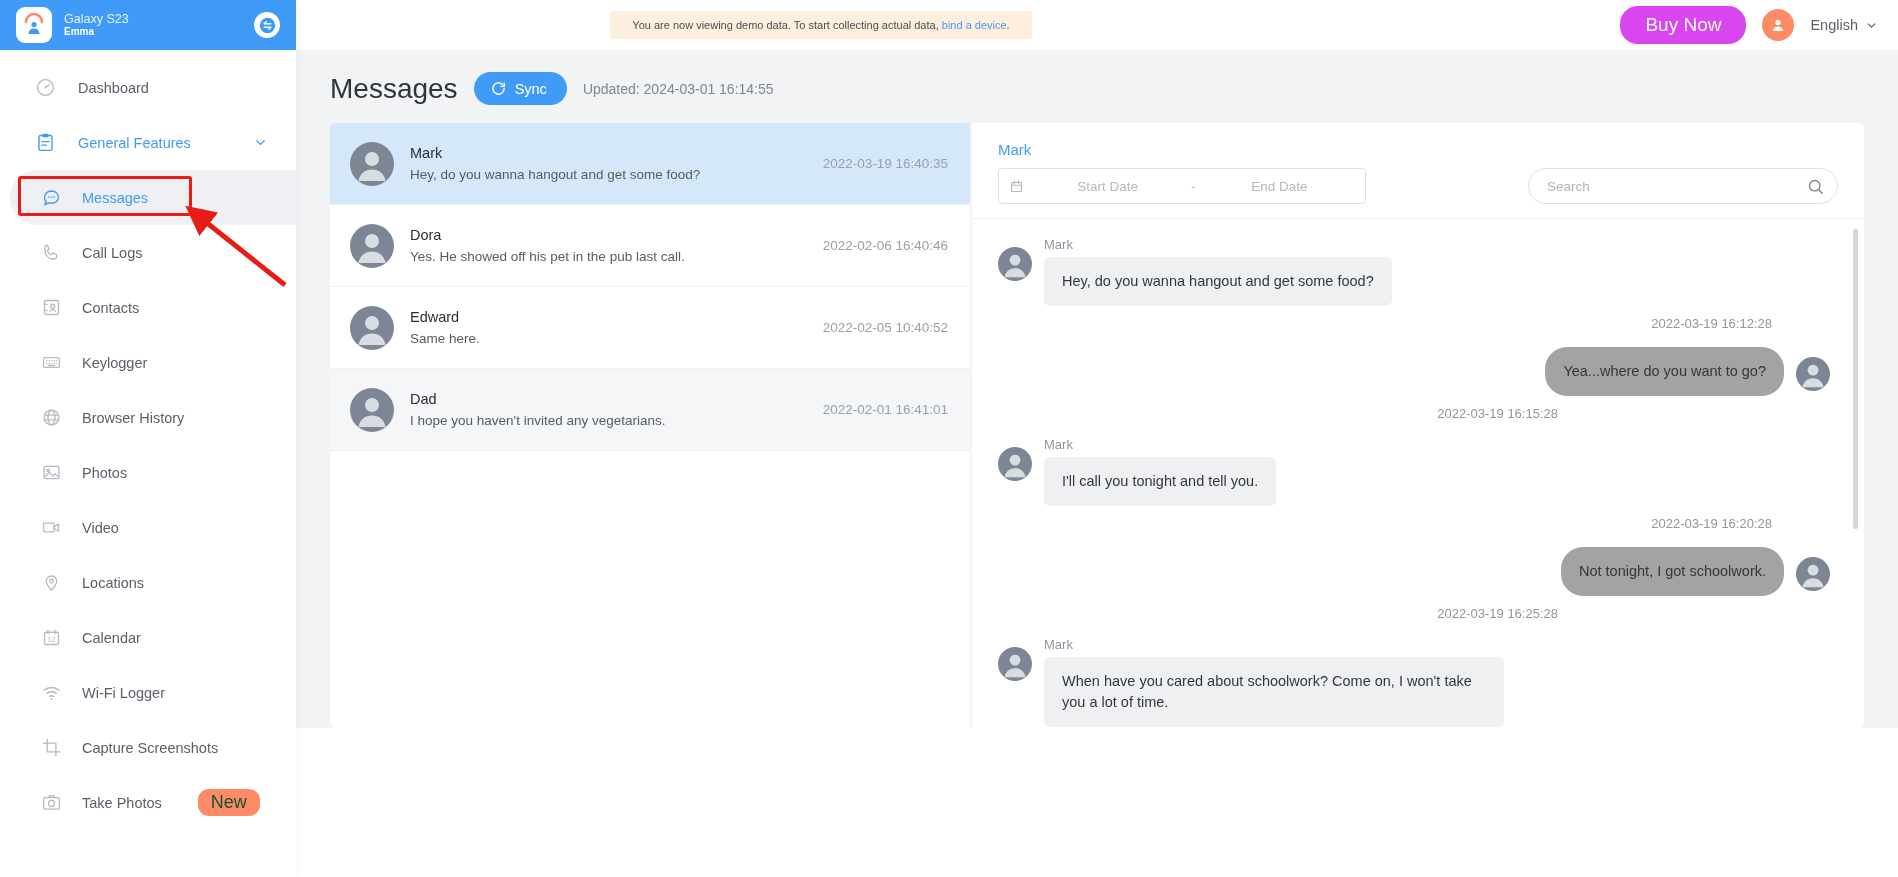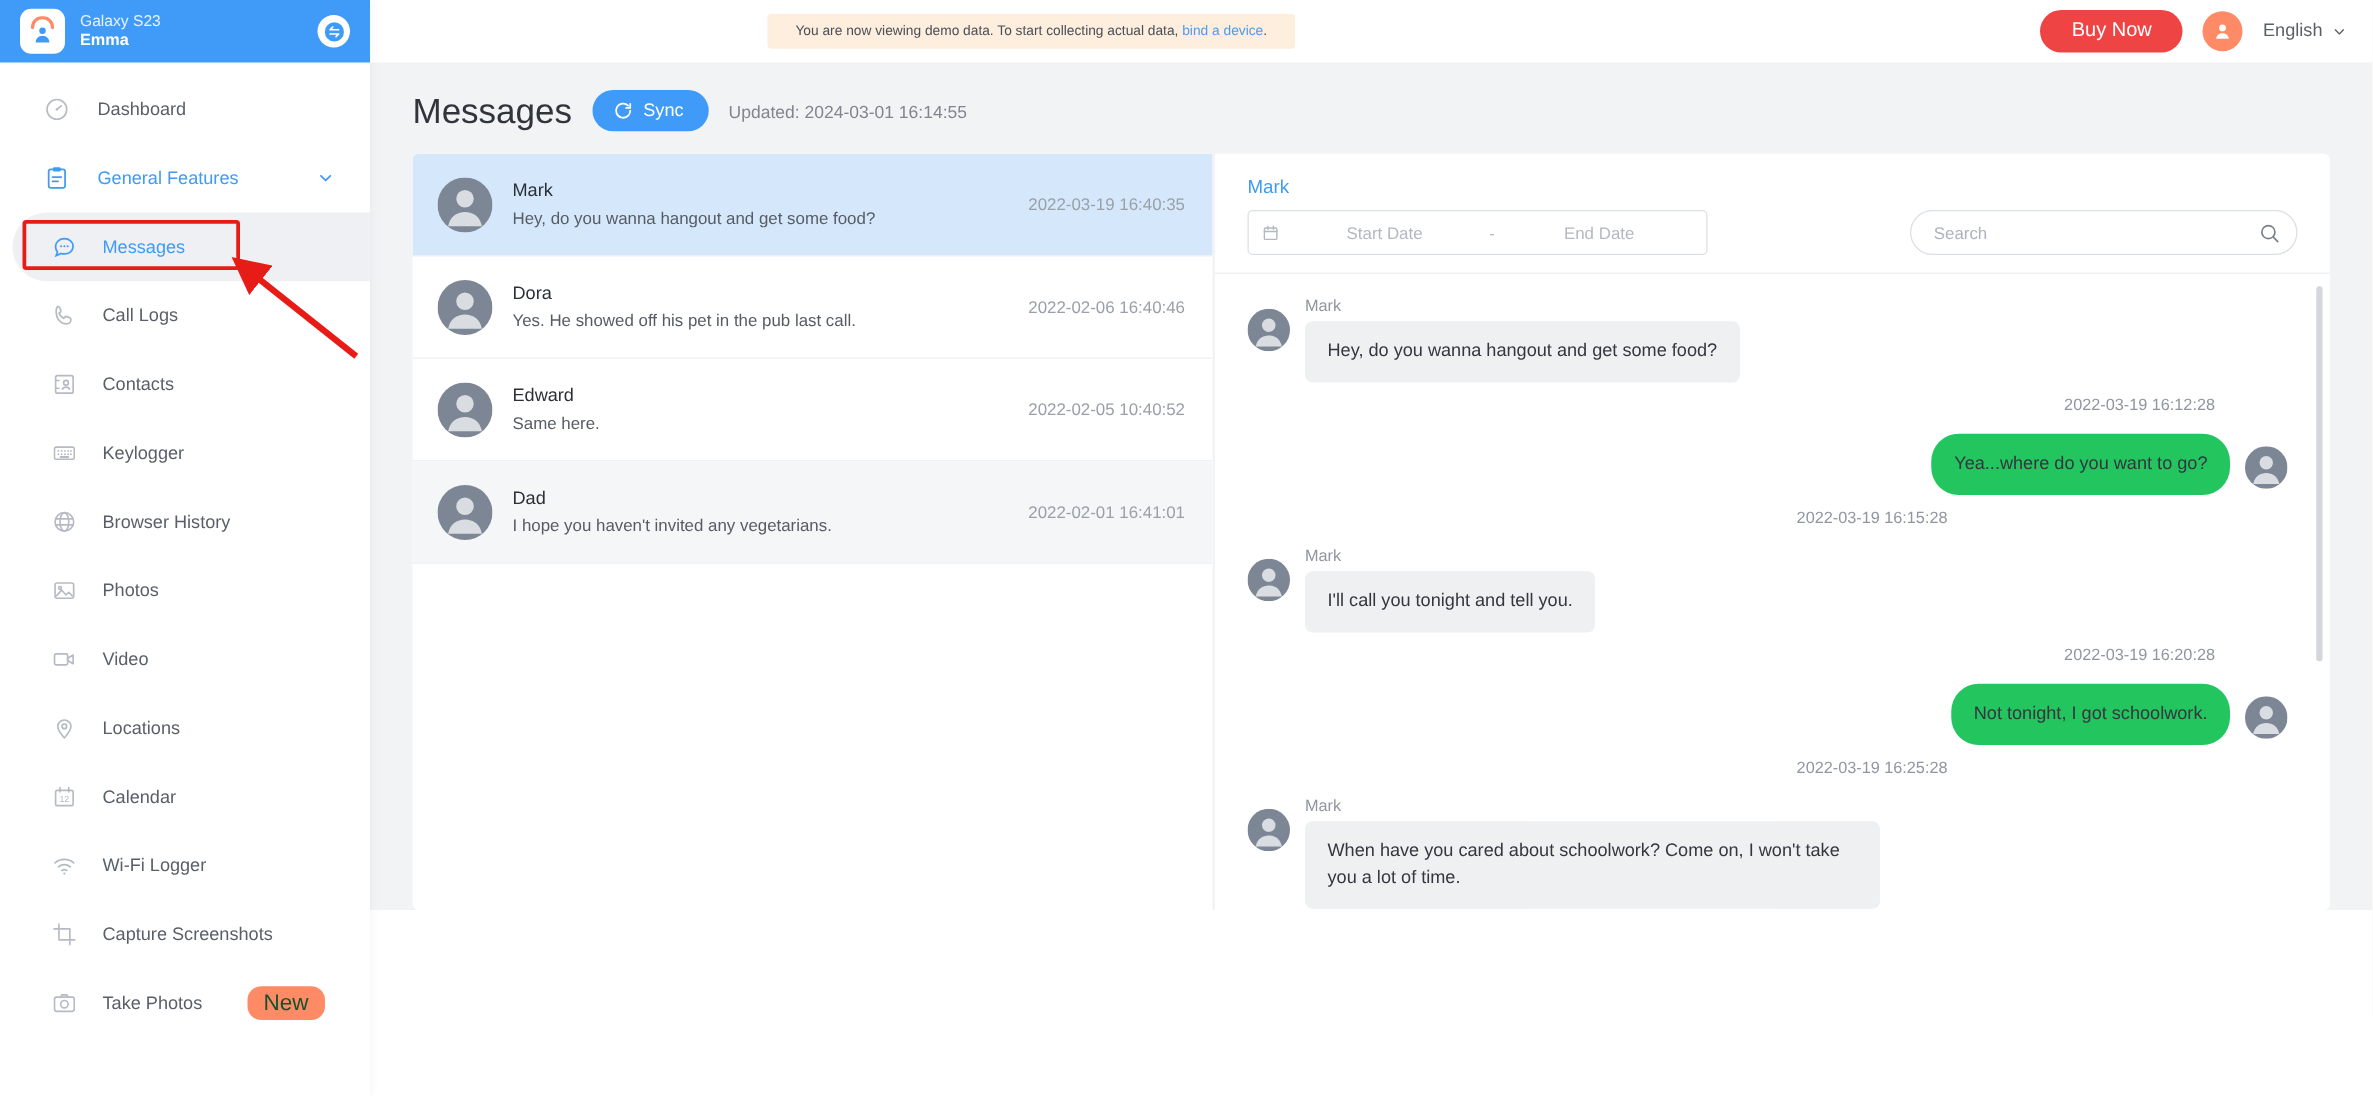--- a/index.html
+++ b/index.html
@@ -20,21 +20,21 @@
   .sb-header {
     height: 50px; background: #3f9bf7; display: flex; align-items: center;
     padding: 0 16px; gap: 12px;
   }
   .sb-logo {
     width: 36px; height: 36px; background: #fff; border-radius: 9px;
     display: flex; align-items: center; justify-content: center; flex: 0 0 36px;
   }
   .sb-dev { flex: 1; line-height: 1.15; min-width: 0; }
   .sb-dev .model { color: #e8f2ff; font-size: 12.5px; }
-  .sb-dev .user { color: #ffffff; font-size: 13px; font-weight: bold; }
+  .sb-dev .user { color: #ffffff; font-size: 10px; font-weight: bold; }
   .sb-switch {
     width: 26px; height: 26px; border-radius: 50%; background: #fff;
     display: flex; align-items: center; justify-content: center; flex: 0 0 26px;
   }
   .sb-nav { padding-top: 10px; }
   .nav-item {
     display: flex; align-items: center; height: 55px; padding-left: 34px;
     gap: 22px; color: #595f69; font-size: 14.5px; position: relative;
     cursor: pointer;
   }
@@ -69,22 +69,22 @@
     height: 50px; background: #ffffff; display: flex; align-items: center;
     padding: 0 20px; flex: 0 0 50px;
   }
   .banner {
     margin: 0 auto; background: #fdeedd; color: #4a4f57; font-size: 11px;
     padding: 8px 22px; border-radius: 3px; white-space: nowrap;
   }
   .banner a { color: #4a9bf3; text-decoration: none; }
   .top-right { display: flex; align-items: center; gap: 16px; margin-left: auto; }
   .buy-btn {
-    background: #ef4444; color: #fff; border: none; border-radius: 18px;
-    padding: 8px 25px; font-size: 16px; font-family: inherit; cursor: pointer;
+    background: #d946ef; color: #fff; border: none; border-radius: 18px;
+    padding: 8px 25px; font-size: 19px; font-family: inherit; cursor: pointer;
   }
   .avatar-btn {
     width: 32px; height: 32px; border-radius: 50%; background: #ff8a66;
     display: flex; align-items: center; justify-content: center; color: #fff; cursor: pointer;
   }
   .lang { display: flex; align-items: center; gap: 7px; color: #5a5f68; font-size: 14.5px; cursor: pointer; }
 
   .page-head { display: flex; align-items: center; gap: 16px; padding: 22px 0 18px 34px; }
   .page-title { font-size: 28px; color: #30343b; font-weight: normal; }
   .sync-btn {
@@ -147,21 +147,21 @@
   .msg { margin-bottom: 4px; }
   .msg-in { display: flex; gap: 12px; align-items: flex-start; }
   .msg-out { display: flex; gap: 12px; align-items: flex-start; justify-content: flex-end; }
   .m-av { width: 34px; height: 34px; flex: 0 0 34px; margin-top: 10px; }
   .m-body { max-width: 460px; }
   .m-name { font-size: 13px; color: #9095a0; margin-bottom: 5px; }
   .bubble {
     background: #eff0f2; color: #33373e; font-size: 14.5px; line-height: 1.45;
     padding: 14px 18px; border-radius: 6px;
   }
-  .bubble.out { background: #22c55e; border-radius: 22px; }
+  .bubble.out { background: #a3a3a3; border-radius: 22px; }
   .m-time { font-size: 13px; color: #9095a0; margin: 10px 0 16px 0; }
   .m-time.left { text-align: right; padding-right: 58px; }
   .m-time.right { text-align: right; padding-right: 272px; }
 
   .scroll-track {
     position: absolute; right: 6px; top: 10px; width: 5px; bottom: 0; background: transparent;
   }
   .scroll-thumb { width: 5px; background: #d3d6db; border-radius: 3px; height: 300px; }
 
   svg { display: block; }

